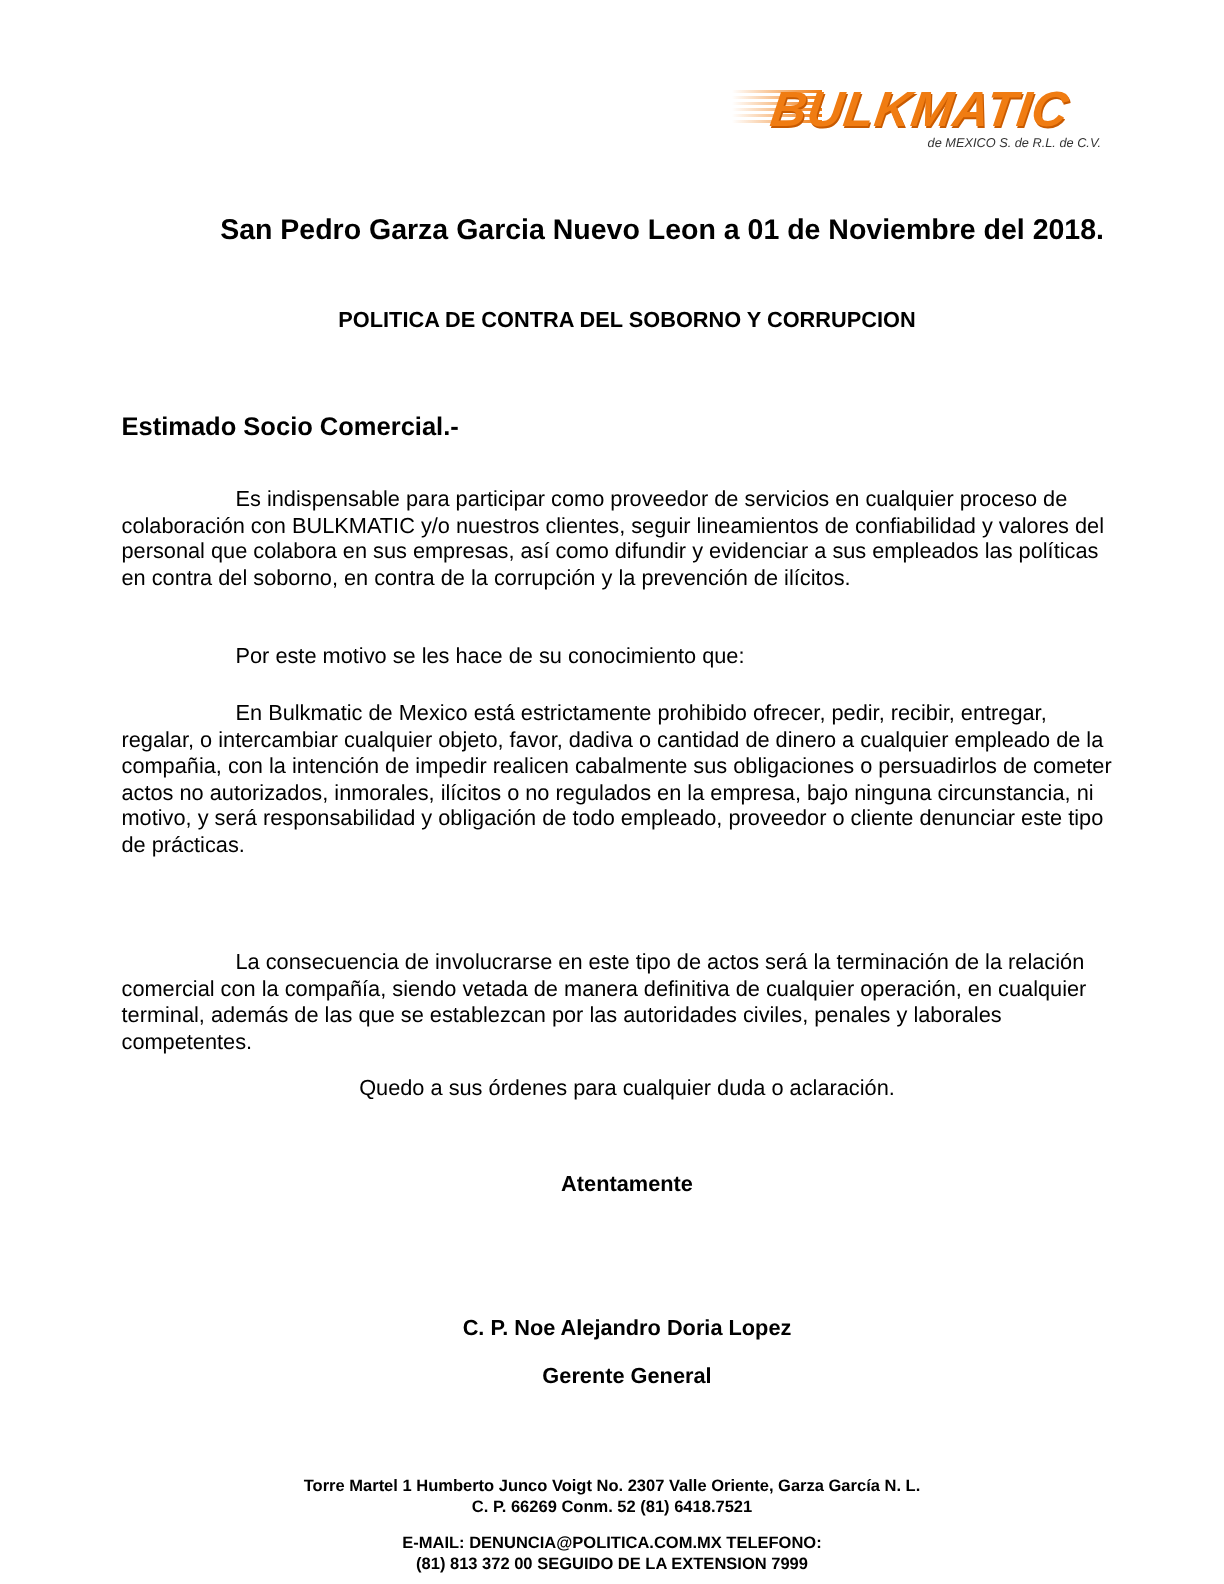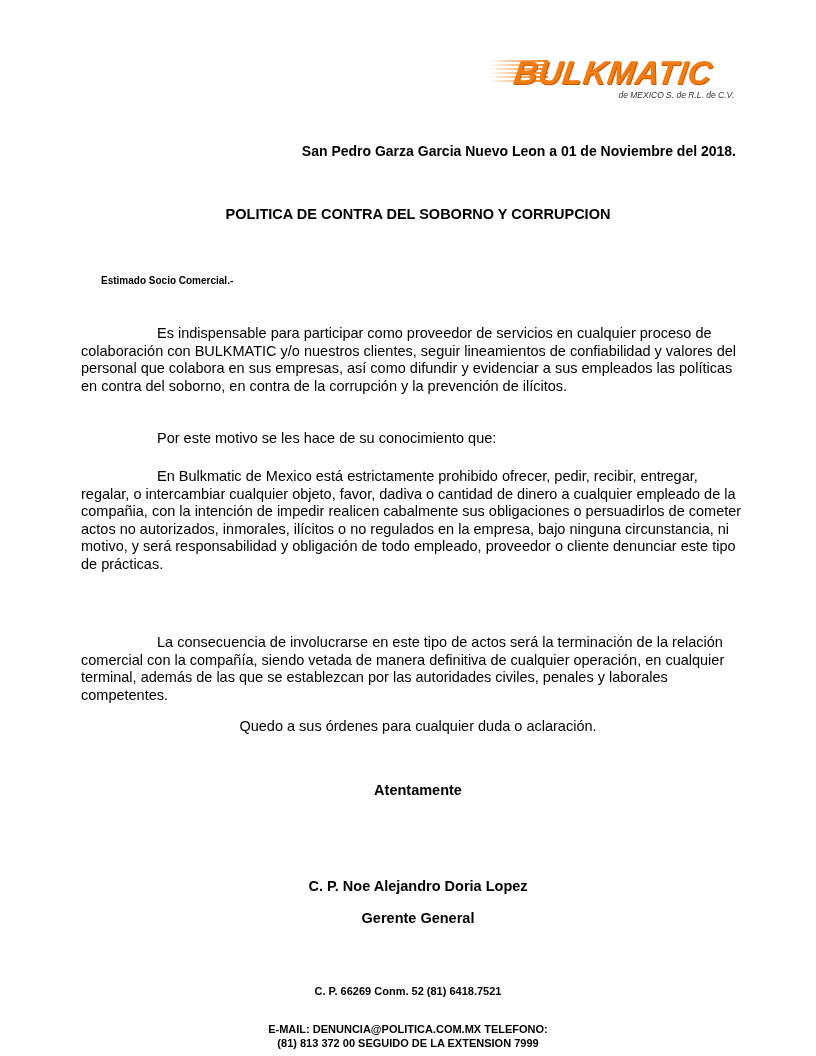--- a/index.html
+++ b/index.html
@@ -6,23 +6,23 @@
   body { width: 816px; height: 1056px; position: relative; overflow: hidden;
          font-family: "Liberation Sans", sans-serif; color: #000; }
   .abs { position: absolute; }
   .logo { left: 488px; top: 52px; width: 256px; height: 50px; }
   .logo-word { position: absolute; left: 26px; top: 2px; font-family: "Liberation Sans", sans-serif;
                font-weight: bold; font-style: italic; font-size: 33px; letter-spacing: 0.5px;
                color: #f07c12; text-shadow: 1px 1px 0 #c85a00; transform: skewX(-8deg); }
   .logo-lines { position: absolute; left: 0; top: 8px; width: 60px; height: 26px; }
   .logo-lines div { height: 2px; margin-bottom: 2px; background: linear-gradient(to right, rgba(240,124,18,0), #f07c12); }
   .logo-sub { position: absolute; right: 10px; top: 38px; font-size: 8.5px; font-style: italic; color: #333; }
-  .date { right: 80px; top: 143px; font-size: 14px; font-weight: bold; }
+  .date { right: 80px; top: 143px; font-size: 19px; font-weight: bold; }
   .title { left: 0; width: 836px; text-align: center; top: 206px; font-size: 14.5px; font-weight: bold; }
-  .greeting { left: 81px; top: 275px; font-size: 10px; font-weight: bold; margin-left: 20px; }
+  .greeting { left: 81px; top: 275px; font-size: 17px; font-weight: bold; }
   .para { left: 81px; width: 663px; font-size: 14.5px; line-height: 17.6px; }
   .para .indent { display: inline-block; width: 76px; }
   .center-text { left: 0; width: 836px; text-align: center; font-size: 14.5px; }
   .bold { font-weight: bold; }
   .footer { left: 0; width: 816px; text-align: center; font-size: 11px; font-weight: bold; line-height: 13.5px; }
 </style>
 </head>
 <body>
 
 <div class="abs logo">
@@ -62,19 +62,20 @@
 
 <div class="abs center-text" style="top:718px;">Quedo a sus órdenes para cualquier duda o aclaración.</div>
 
 <div class="abs center-text bold" style="top:782px;">Atentamente</div>
 
 <div class="abs center-text bold" style="top:878px;">C. P. Noe Alejandro Doria Lopez</div>
 
 <div class="abs center-text bold" style="top:910px;">Gerente General</div>
 
 <div class="abs footer" style="top:985px;">
+  <div>Torre Martel 1 Humberto Junco Voigt No. 2307 Valle Oriente, Garza García N. L.</div>
   <div>C. P. 66269 Conm. 52 (81) 6418.7521</div>
 </div>
 
 <div class="abs footer" style="top:1023px;">
   <div>E-MAIL: DENUNCIA@POLITICA.COM.MX TELEFONO:</div>
   <div>(81) 813 372 00 SEGUIDO DE LA EXTENSION 7999</div>
 </div>
 
 </body></html>

